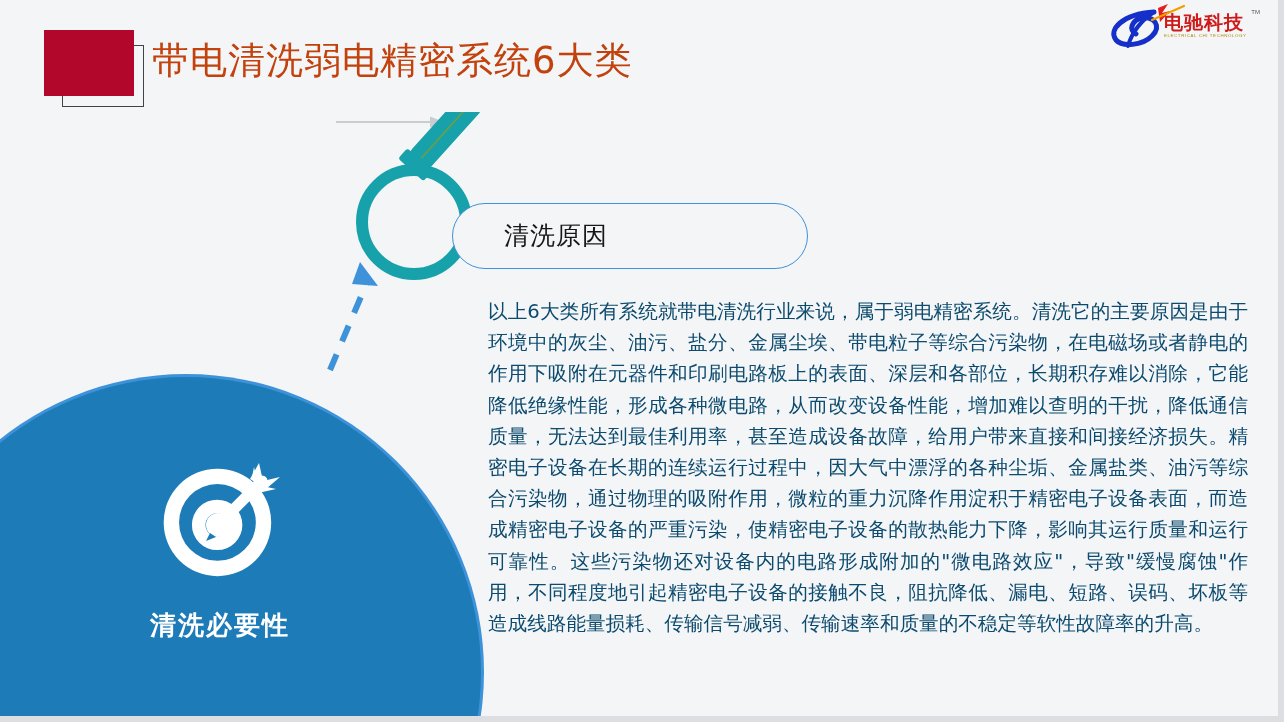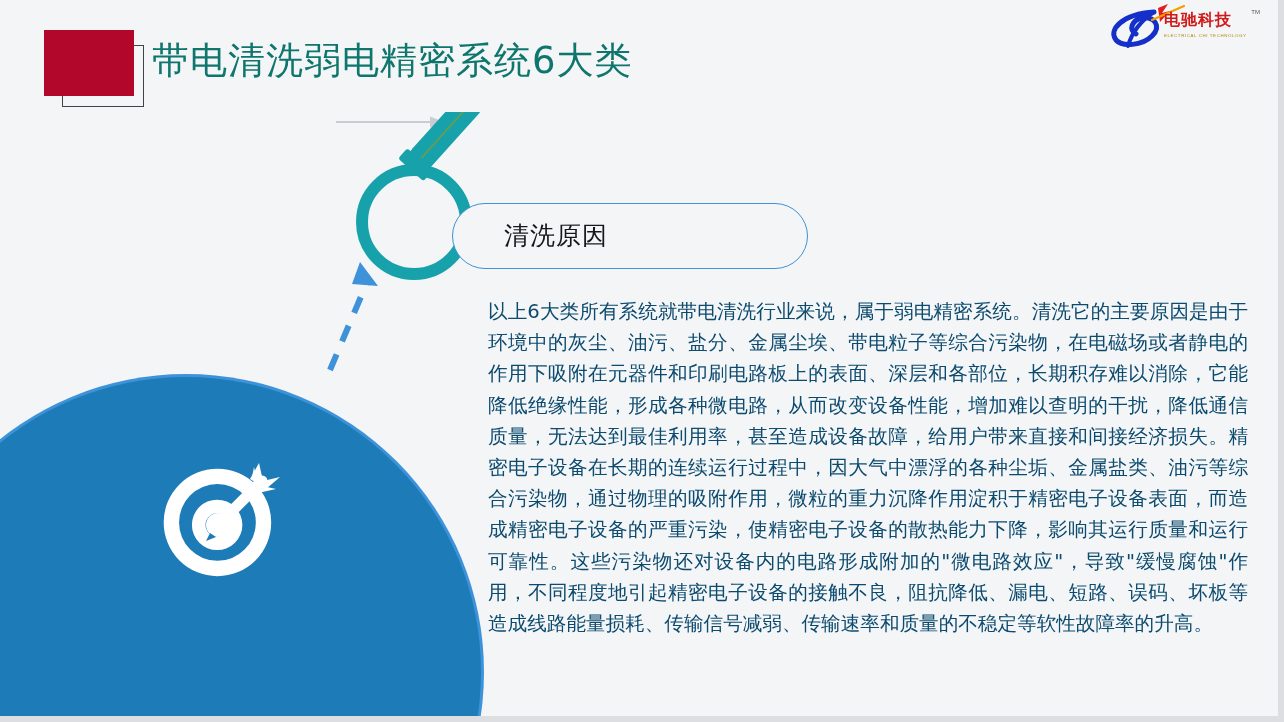--- a/index.html
+++ b/index.html
@@ -27,21 +27,21 @@
     position: absolute;
     top: 2px;
     right: 16px;
     width: 160px;
     height: 48px;
   }
   #logo .logo-cn {
     position: absolute;
     left: 62px;
     top: 8px;
-    font-size: 16px;
+    font-size: 19px;
     font-weight: bold;
     color: #cf1a1a;
     letter-spacing: 1px;
     font-family: "Liberation Serif", "DejaVu Serif", serif;
     white-space: nowrap;
   }
   #logo .logo-en {
     position: absolute;
     left: 62px;
     top: 31px;
@@ -75,21 +75,21 @@
     width: 90px;
     height: 66px;
     background: #b3062b;
   }
   #title-text {
     position: absolute;
     left: 152px;
     top: 38px;
     font-size: 37px;
     line-height: 46px;
-    color: #0f766e;
+    color: #c2410c;
     font-family: "DejaVu Sans", "Liberation Sans", sans-serif;
     letter-spacing: 1px;
     white-space: nowrap;
   }
 
   
   #gray-arrow {
     position: absolute;
     left: 336px;
     top: 115px;
@@ -233,16 +233,17 @@
     <path d="M64 8 A56 56 0 1 0 64 120 A56 56 0 1 0 64 8 Z
              M64 24 A40 40 0 1 1 64 104 A40 40 0 1 1 64 24 Z" fill="#ffffff" fill-rule="evenodd" transform="translate(-2,6) scale(0.96)"></path>
     <path d="M62 44 A26 26 0 1 0 62 96 A26 26 0 1 0 62 44 Z
              M62 58 A12 12 0 1 1 62 82 A12 12 0 1 1 62 58 Z" fill="#ffffff" fill-rule="evenodd" transform="translate(-1,2) scale(0.97)"></path>
     <circle cx="60" cy="70" r="12" fill="#ffffff"></circle>
     <path d="M58 72 L104 26" stroke="#ffffff" stroke-width="11" stroke-linecap="round"></path>
     <path d="M96 12 L100 30 L118 34 L100 38 L94 22 Z" fill="#ffffff"></path>
     <path d="M101 8 L105 26 L122 22 L108 34 L92 24 Z" fill="#ffffff"></path>
     <path d="M52 78 L48 86 L58 82 Z" fill="#1d7cb8"></path>
   </svg>
+  <div id="circle-label">清洗必要性</div>
 
   <div id="body-text">以上6大类所有系统就带电清洗行业来说，属于弱电精密系统。清洗它的主要原因是由于环境中的灰尘、油污、盐分、金属尘埃、带电粒子等综合污染物，在电磁场或者静电的作用下吸附在元器件和印刷电路板上的表面、深层和各部位，长期积存难以消除，它能降低绝缘性能，形成各种微电路，从而改变设备性能，增加难以查明的干扰，降低通信质量，无法达到最佳利用率，甚至造成设备故障，给用户带来直接和间接经济损失。精密电子设备在长期的连续运行过程中，因大气中漂浮的各种尘垢、金属盐类、油污等综合污染物，通过物理的吸附作用，微粒的重力沉降作用淀积于精密电子设备表面，而造成精密电子设备的严重污染，使精密电子设备的散热能力下降，影响其运行质量和运行可靠性。这些污染物还对设备内的电路形成附加的"微电路效应"，导致"缓慢腐蚀"作用，不同程度地引起精密电子设备的接触不良，阻抗降低、漏电、短路、误码、坏板等造成线路能量损耗、传输信号减弱、传输速率和质量的不稳定等软性故障率的升高。</div>
 
 </div>
 
 </body></html>

